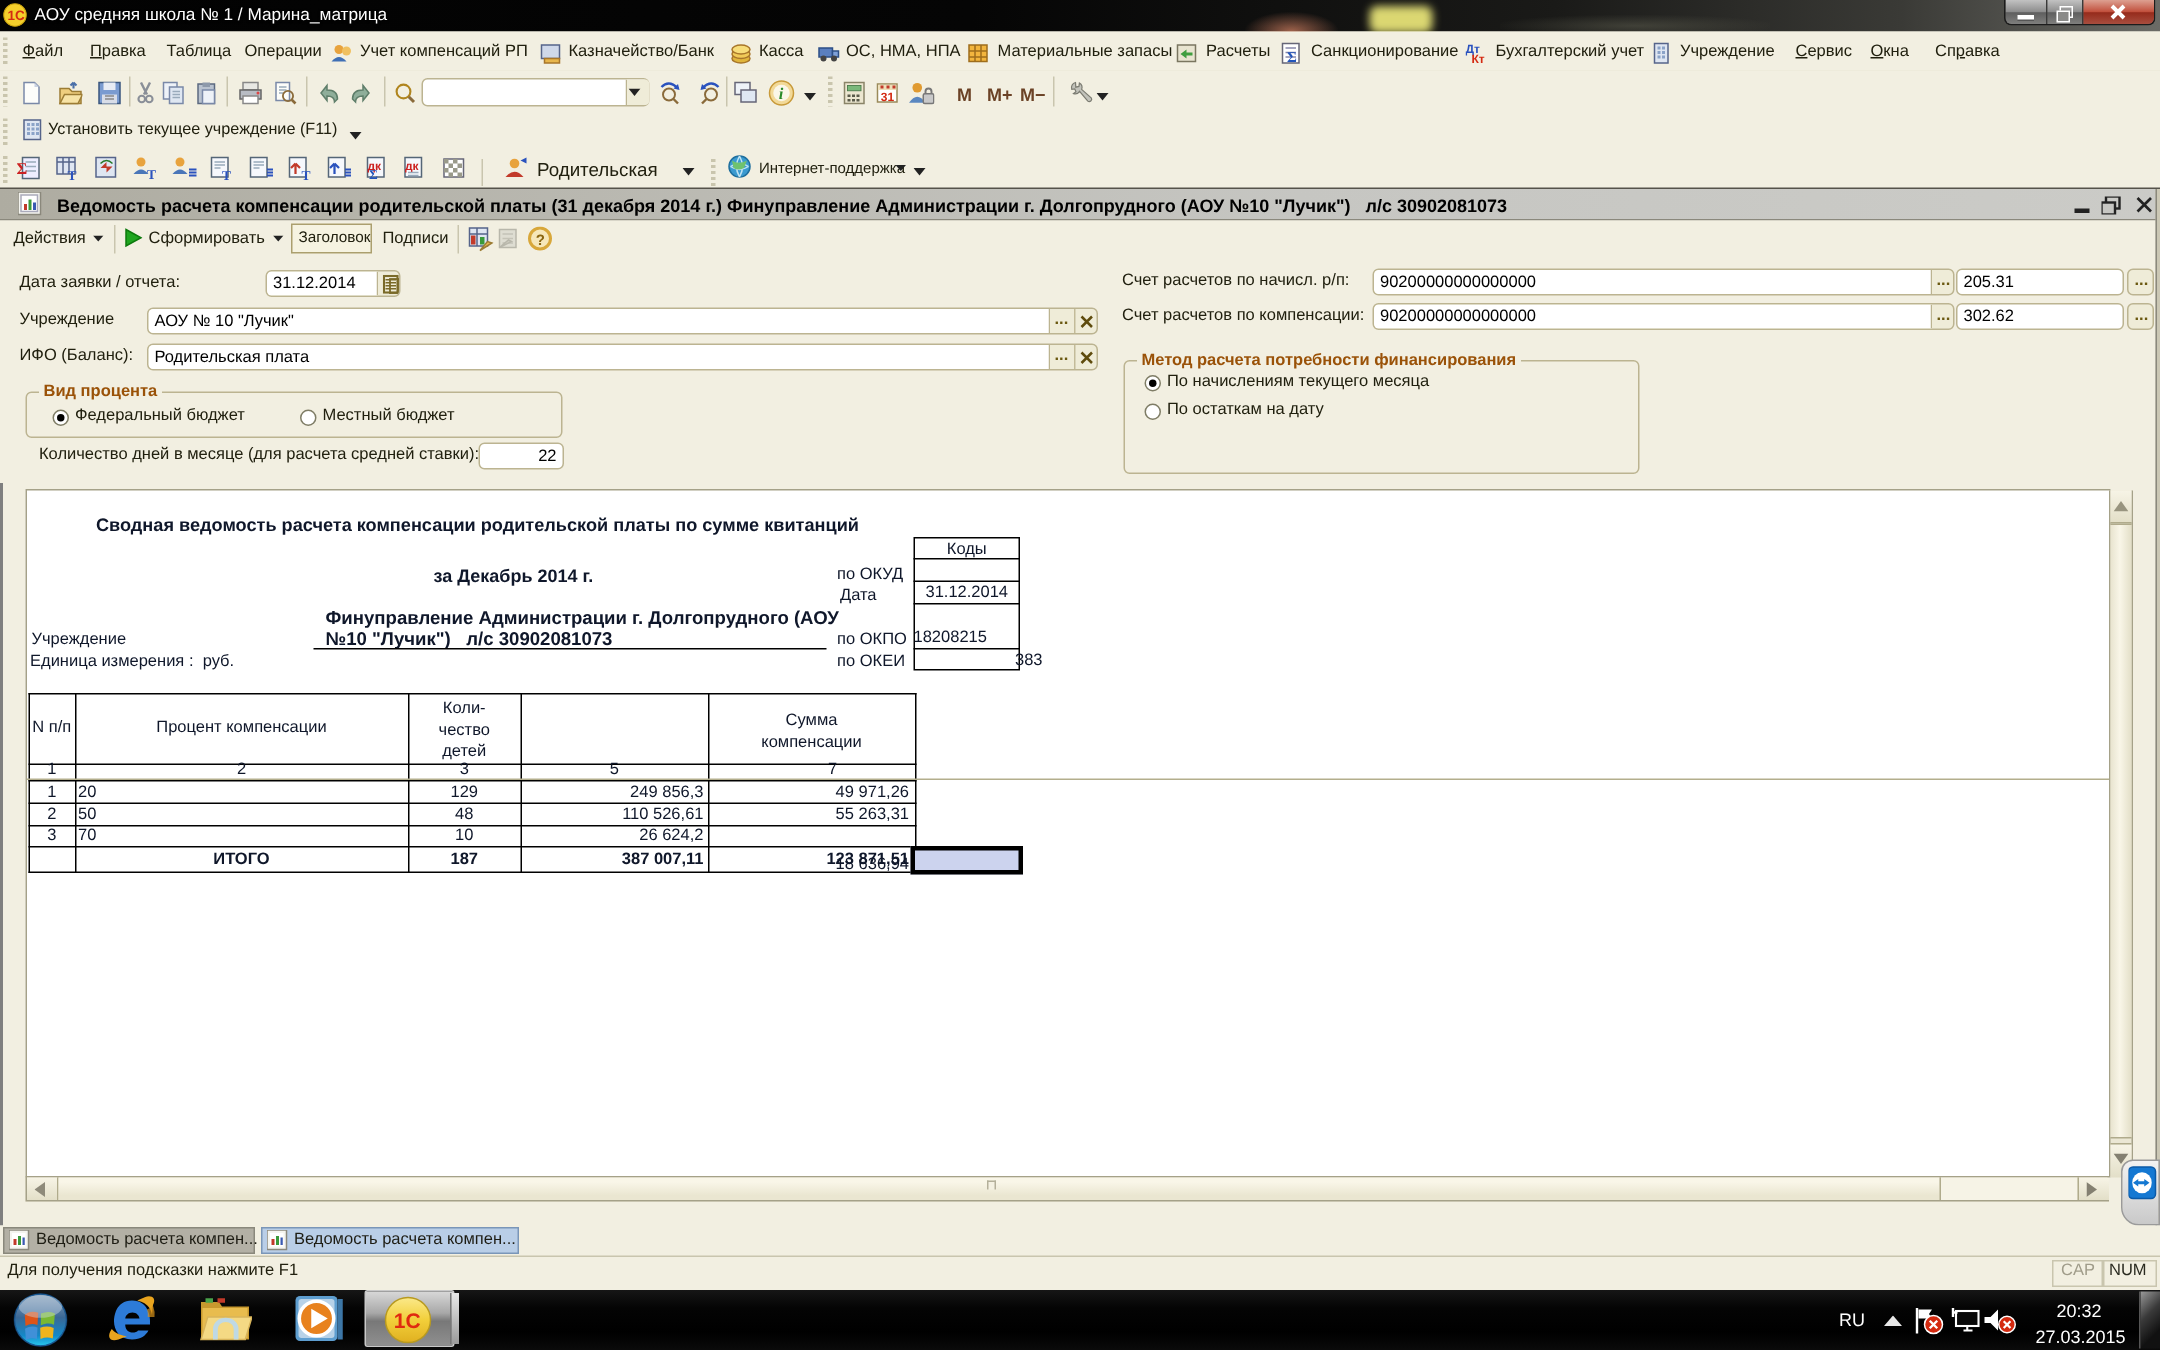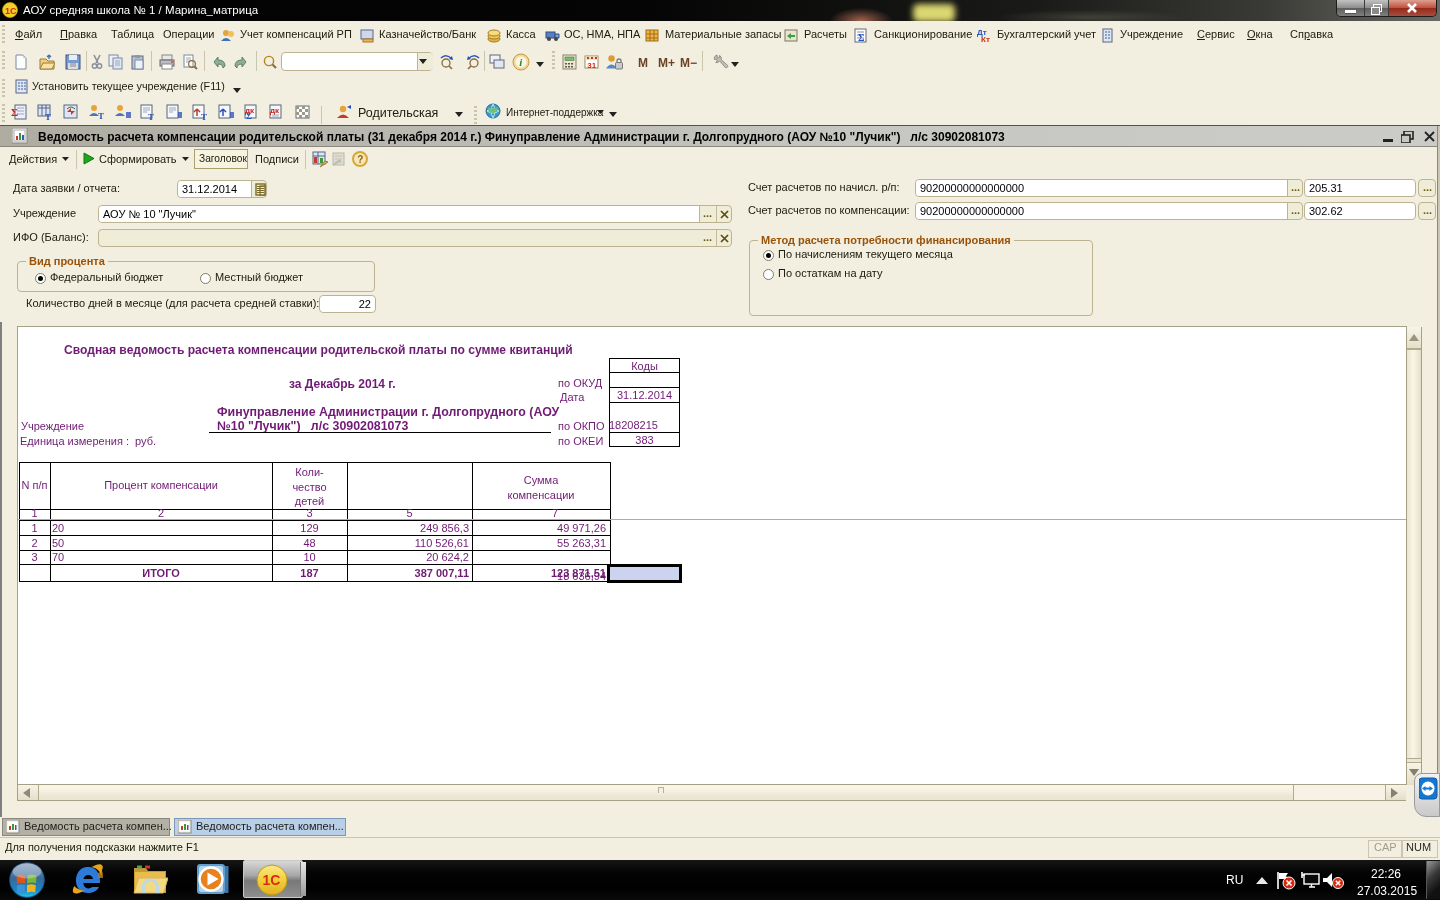--- a/index.html
+++ b/index.html
@@ -12,21 +12,21 @@
 .finp{position:absolute;background:#fff;border:1px solid #bcb491;border-radius:4px;box-sizing:border-box;font-size:11px;color:#000;padding:2px 0 0 4px;white-space:nowrap;overflow:hidden}
 .grip{position:absolute;width:3px;background:repeating-linear-gradient(to bottom,#c9c5ad 0,#c9c5ad 2px,#f2efe1 2px,#f2efe1 4px)}
 .sep{position:absolute;width:1px;background:#c9c5ae}
 .ic{position:absolute}
 .gb{position:absolute;border:1px solid #bcb491;border-radius:4px;box-sizing:border-box}
 .gbt{position:absolute;background:#F2EFE1;padding:0 3px;font-weight:bold;color:#9a5208;white-space:nowrap;font-size:11px}
 .radio{position:absolute;width:11px;height:11px;border-radius:50%;border:1px solid #7f7d66;background:#fff;box-sizing:border-box}
 .rdot{position:absolute;left:2px;top:2px;width:5px;height:5px;border-radius:50%;background:#000}
 .hl{position:absolute;background:#000;height:1px}
 .vl{position:absolute;background:#000;width:1px}
-.rt{position:absolute;white-space:nowrap;font-size:11px;color:#701a75}
+.rt{position:absolute;white-space:nowrap;font-size:11px;color:#0f172a}
 .men{position:absolute;white-space:nowrap;font-size:11px;color:#21200f}
 </style></head>
 <body>
 <div id="scr">
 
 <div class="abs" id="titlebar" style="left:0;top:0;width:1440px;height:21px;
   background:linear-gradient(to right,#020202 0%,#050505 45%,#1a1a18 72%,#3a3a36 88%,#6b6b66 100%)">
   <div class="abs" style="left:830px;top:8px;width:62px;height:16px;background:radial-gradient(ellipse at 50% 80%,rgba(205,125,95,.75),rgba(0,0,0,0) 72%)"></div>
   <div class="abs" style="left:913px;top:4px;width:42px;height:18px;background:#ece87a;border-radius:5px;filter:blur(3px);opacity:.92"></div>
   <div class="abs" style="left:1000px;top:10px;width:180px;height:12px;background:radial-gradient(ellipse at 50% 60%,rgba(95,95,80,.5),rgba(0,0,0,0) 75%)"></div>
@@ -397,20 +397,21 @@
   <div class="fwhite" style="left:0;top:0;width:601px;height:16px;padding:2px 0 0 4px;font-size:11px;white-space:nowrap">АОУ № 10 "Лучик"</div>
   <div class="abs" style="left:604px;top:1px;font-size:11px;font-weight:bold;color:#6a5810">...</div>
   <div class="abs" style="left:617px;top:0;width:1px;height:16px;background:#c3bb99"></div>
   <svg class="ic" style="left:621px;top:4px" width="9" height="9">
         <path d="M1 1 L8 8 M8 1 L1 8" stroke="#5f4c0e" stroke-width="1.7"></path>
       </svg>
 </div>
 
 <div class="lbl" style="left:13px;top:231px">ИФО (Баланс):</div>
 <div class="fgrp" style="left:98px;top:229px;width:634px;height:18px">
+  <div class="fwhite" style="left:0;top:0;width:601px;height:16px;padding:2px 0 0 4px;font-size:11px;white-space:nowrap">Родительская плата</div>
   <div class="abs" style="left:604px;top:1px;font-size:11px;font-weight:bold;color:#6a5810">...</div>
   <div class="abs" style="left:617px;top:0;width:1px;height:16px;background:#c3bb99"></div>
   <svg class="ic" style="left:621px;top:4px" width="9" height="9">
         <path d="M1 1 L8 8 M8 1 L1 8" stroke="#5f4c0e" stroke-width="1.7"></path>
       </svg>
 </div>
 
 <div class="gb" style="left:17px;top:261px;width:358px;height:31px"></div>
 <div class="gbt" style="left:26px;top:255px">Вид процента</div>
 <div class="radio" style="left:35px;top:273px">
@@ -468,21 +469,21 @@
 <div class="rt" style="left:20px;top:435px">Единица измерения :&nbsp; руб.</div>
 
 <div class="abs" style="left:609px;top:358px;width:71px;height:89px;border:1px solid #000;box-sizing:border-box"></div>
 <div class="hl" style="left:609px;top:372px;width:71px"></div>
 <div class="hl" style="left:609px;top:387px;width:71px"></div>
 <div class="hl" style="left:609px;top:402px;width:71px"></div>
 <div class="hl" style="left:609px;top:432px;width:71px"></div>
 <div class="rt" style="left:609px;top:360px;width:71px;text-align:center">Коды</div>
 <div class="rt" style="left:609px;top:389px;width:71px;text-align:center">31.12.2014</div>
 <div class="rt" style="left:609px;top:419px;width:48px;text-align:center">18208215</div>
-<div class="rt" style="left:609px;top:434px;width:71px;text-align:center">383</div>
+<div class="rt" style="left:609px;top:434px;width:86px;text-align:right">383</div>
 
 <div class="hl" style="left:19px;top:462px;width:592px"></div>
 <div class="hl" style="left:19px;top:509px;width:592px"></div>
 <div class="hl" style="left:19px;top:520px;width:592px"></div>
 <div class="hl" style="left:19px;top:535px;width:592px"></div>
 <div class="hl" style="left:19px;top:550px;width:592px"></div>
 <div class="hl" style="left:19px;top:564px;width:592px"></div>
 <div class="hl" style="left:19px;top:581px;width:592px"></div>
 <div class="vl" style="left:19px;top:462px;height:120px"></div>
 <div class="vl" style="left:50px;top:462px;height:120px"></div>
@@ -507,21 +508,21 @@
 <div class="rt" style="left:347px;top:522px;width:122px;text-align:right">249 856,3</div>
 <div class="rt" style="left:472px;top:522px;width:134px;text-align:right">49 971,26</div>
 <div class="rt" style="left:19px;top:537px;width:31px;text-align:center">2</div>
 <div class="rt" style="left:52px;top:537px">50</div>
 <div class="rt" style="left:272px;top:537px;width:75px;text-align:center">48</div>
 <div class="rt" style="left:347px;top:537px;width:122px;text-align:right">110 526,61</div>
 <div class="rt" style="left:472px;top:537px;width:134px;text-align:right">55 263,31</div>
 <div class="rt" style="left:19px;top:551px;width:31px;text-align:center">3</div>
 <div class="rt" style="left:52px;top:551px">70</div>
 <div class="rt" style="left:272px;top:551px;width:75px;text-align:center">10</div>
-<div class="rt" style="left:347px;top:551px;width:122px;text-align:right">20 624,2</div>
+<div class="rt" style="left:347px;top:551px;width:122px;text-align:right">26 624,2</div>
 <div class="rt" style="left:472px;top:570px;width:134px;text-align:right">18 636,94</div>
 <div class="rt b" style="left:50px;top:567px;width:222px;text-align:center">ИТОГО</div>
 <div class="rt b" style="left:272px;top:567px;width:75px;text-align:center">187</div>
 <div class="rt b" style="left:347px;top:567px;width:122px;text-align:right">387 007,11</div>
 <div class="rt b" style="left:472px;top:567px;width:134px;text-align:right">123 871,51</div>
 
 <div class="abs" style="left:18px;top:519px;width:1388px;height:1px;background:#b3ae8c"></div>
 
 <div class="abs" style="left:607px;top:564px;width:75px;height:19px;background:#ccd3ee;border:3px solid #000;box-sizing:border-box"></div>
 
@@ -658,16 +659,16 @@
 <svg class="ic" style="left:1300px;top:871px" width="20" height="19" viewBox="0 0 20 19">
  <rect x="4" y="3" width="15" height="10" fill="#0a0a0a" stroke="#fff" stroke-width="1.4"></rect>
  <path d="M9 16 h6 M11.5 13 v3" stroke="#fff" stroke-width="1.4"></path>
  <path d="M2 1 v6 M2 4 h3" stroke="#fff" stroke-width="1.6"></path>
 </svg>
 <svg class="ic" style="left:1322px;top:871px" width="22" height="19" viewBox="0 0 22 19">
  <path d="M1 7 h4 l5 -5 v14 l-5 -5 h-4 z" fill="#fff"></path>
  <circle cx="16" cy="12" r="5.5" fill="#d42a10" stroke="#fff"></circle>
  <path d="M13.8 9.8 l4.5 4.5 m0 -4.5 l-4.5 4.5" stroke="#fff" stroke-width="1.5"></path>
 </svg>
-<div class="abs" style="left:1371px;top:867px;color:#fff;font-size:12px">22:26</div>
+<div class="abs" style="left:1371px;top:867px;color:#fff;font-size:12px">20:32</div>
 <div class="abs" style="left:1357px;top:884px;color:#fff;font-size:12px">27.03.2015</div>
 <div class="abs" style="left:1426px;top:861px;width:13px;height:38px;background:linear-gradient(135deg,#9a9a9a,#3a3a3a 40%,#111 75%);border-left:1px solid #555"></div>
 
 </div>
 </body></html>

